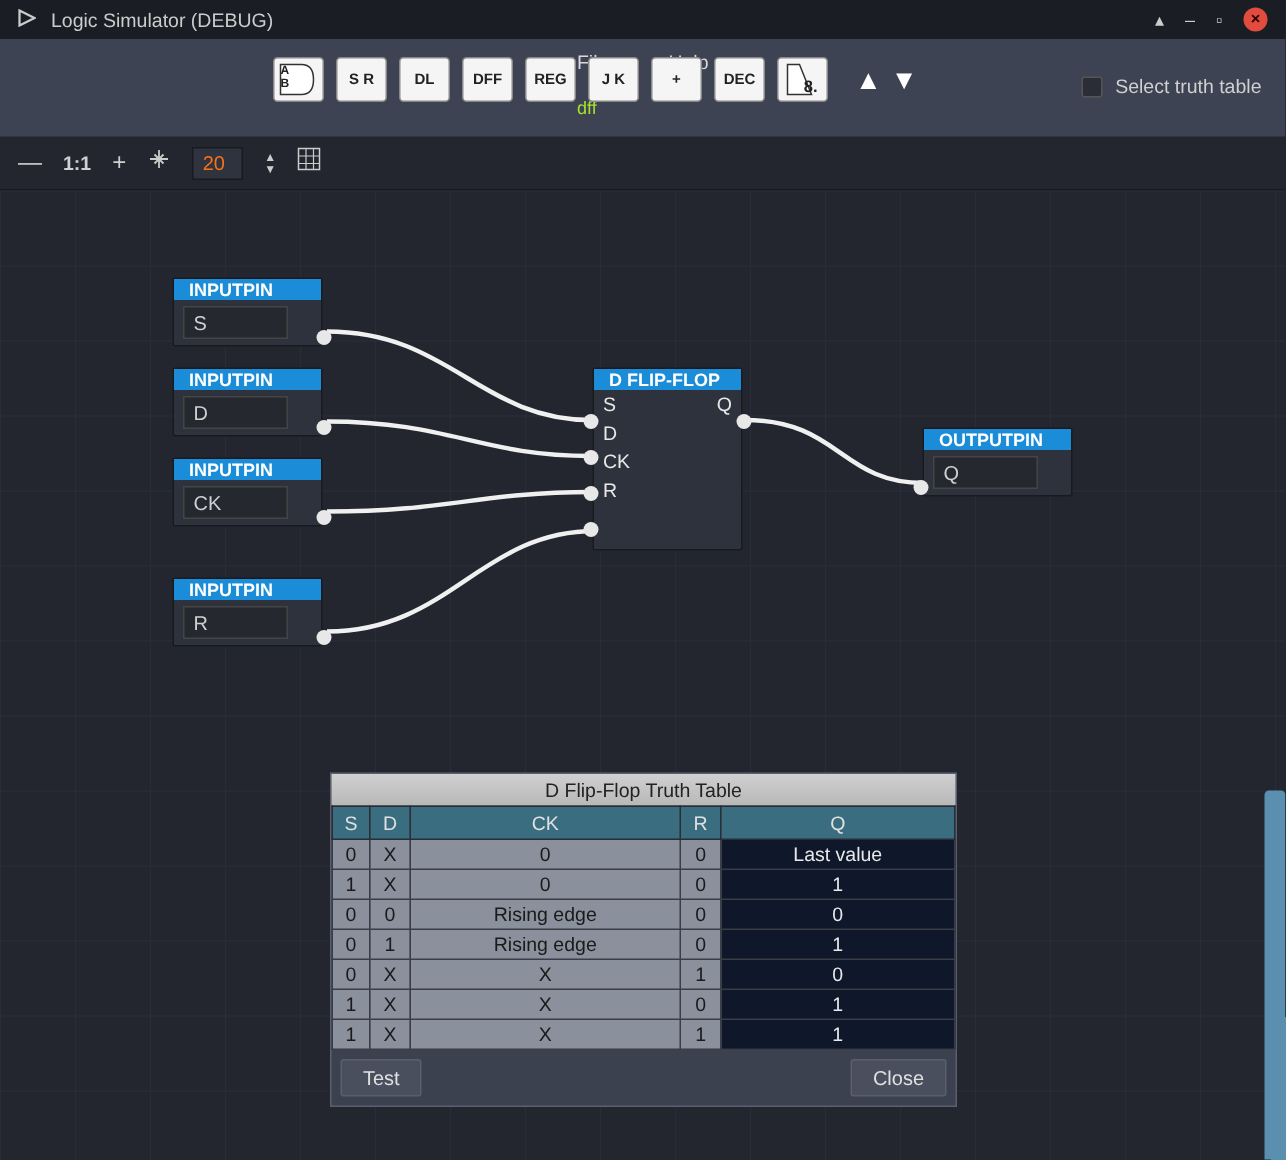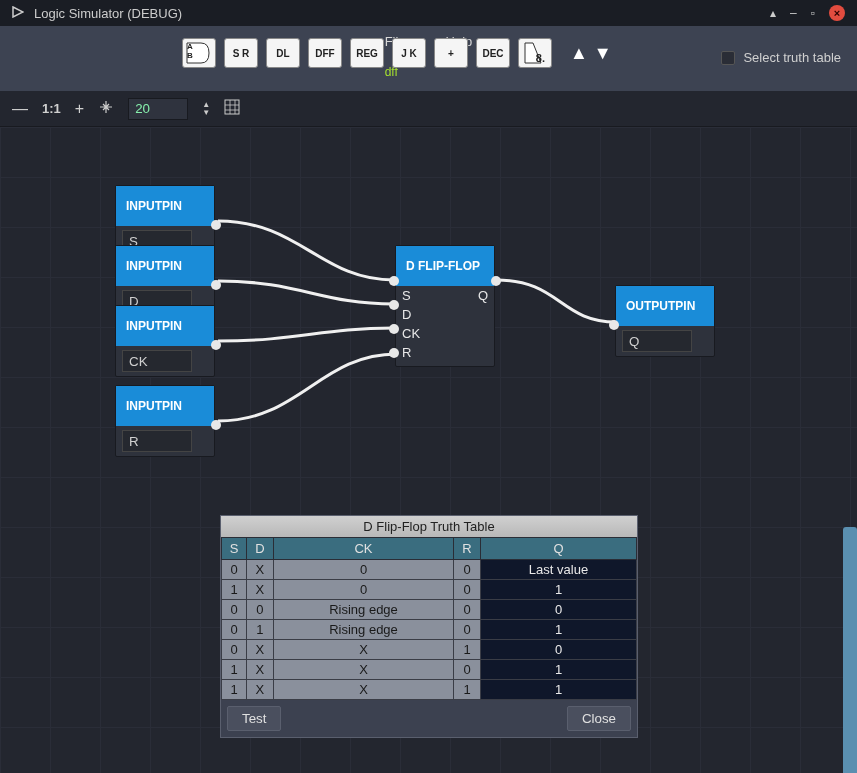--- a/index.html
+++ b/index.html
@@ -72,24 +72,24 @@
   height: 36px;
   background: #23262f;
   border-bottom: 1px solid #181a20;
   display: flex;
   align-items: center;
   padding: 0 12px;
   gap: 14px;
 }
 .tb-icon { color: #d0d0d0; font-size: 16px; }
 .zoom-input {
-  width: 60px; height: 22px;
+  width: 34px; height: 22px;
   background: #2f333e;
   border: 1px solid #181a20;
-  color: #86efac;
+  color: #f97316;
   padding: 0 6px;
 }
 .spinner { display: flex; flex-direction: column; font-size: 8px; color: #ccc; line-height: 8px; }
 .canvas-area {
   position: relative;
   width: 857px; height: 646px;
   background: #23262f;
   background-image:
     linear-gradient(#2a2d38 1px, transparent 1px),
     linear-gradient(90deg, #2a2d38 1px, transparent 1px);
@@ -99,21 +99,21 @@
   position: absolute;
   background: #2e323c;
   border: 1px solid #181a20;
   border-radius: 2px;
 }
 .node-header {
   background: #1a8cd8;
   color: #fff;
   font-size: 12px;
   font-weight: bold;
-  padding: 13px 10px;
+  padding: 0 10px;
 }
 .output-header { background: #1a8cd8; }
 .node-body { padding: 4px 6px; }
 .node-input {
   background: #25282f;
   border: 1px solid #444;
   color: #d0d0d0;
   padding: 2px 6px;
   width: 70px;
   height: 22px;

